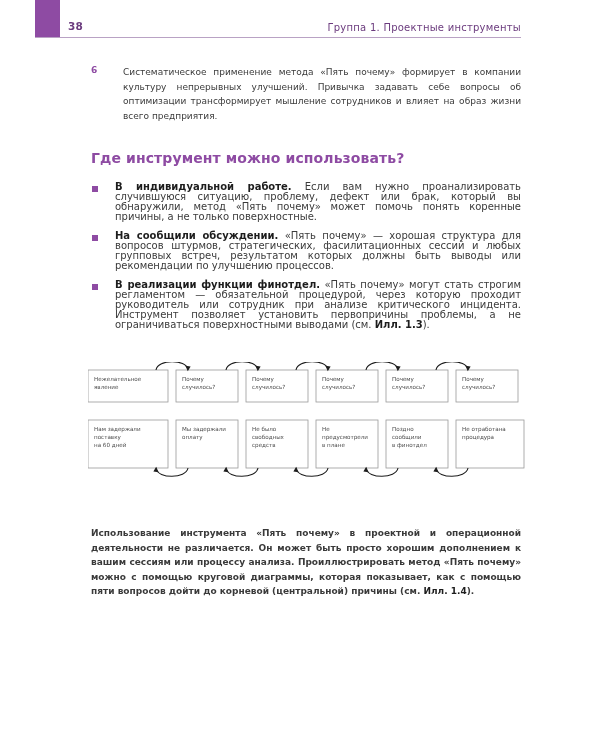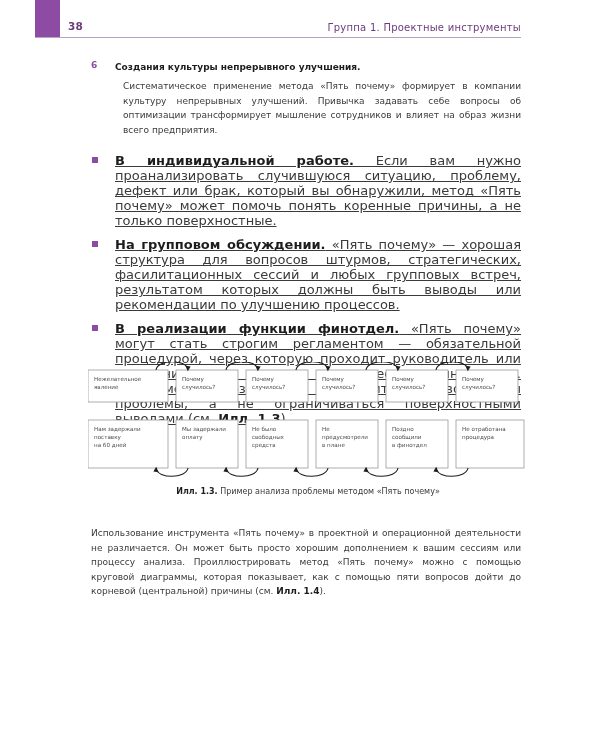--- a/index.html
+++ b/index.html
@@ -102,25 +102,24 @@
 
   ul.bullets {
     list-style: none;
     margin: 16px 0 0 0;
     padding: 0;
   }
   ul.bullets li {
     position: relative;
     padding-left: 24px;
     margin-bottom: 9px;
-    font-size: 13px;
-    line-height: 15px;
+    font-size: 10px;
+    line-height: 10px;
     color: #3a3a3a;
     text-align: justify;
-    text-decoration: underline;
   }
   ul.bullets li .sq {
     position: absolute;
     left: 1px;
     top: 4px;
     width: 6px;
     height: 6px;
     background: #8e4ba3;
   }
   ul.bullets li b {
@@ -166,50 +165,51 @@
 
   .closing {
     position: absolute;
     left: 91px;
     top: 526px;
     width: 430px;
     font-size: 9px;
     line-height: 14.6px;
     color: #3a3a3a;
     text-align: justify;
+    font-weight: bold;
   }
   .closing b { color: #1d1d1d; }
 </style>
 </head>
 <body>
 
 <div class="page">
 
   <div class="purple-tab"></div>
   <div class="header-rule"></div>
   <div class="page-number">38</div>
   <div class="header-title">Группа 1. Проектные инструменты</div>
 
   <div class="content">
 
     <div class="numlist-item">
       <span class="numlist-num">6</span>
-      <div class="numlist-title">Создания культуры непрерывного улучшения.</div>
       <div class="para">Систематическое применение метода «Пять почему» формирует в компании культуру непрерывных улучшений. Привычка задавать себе вопросы об оптимизации трансформирует мышление сотрудников и влияет на образ жизни всего предприятия.</div>
     </div>
 
+    <h2 class="section-heading">Где инструмент можно использовать?</h2>
 
     <ul class="bullets">
       <li>
         <span class="sq"></span>
         <b>В индивидуальной работе.</b><span> Если вам нужно проанализировать случившуюся ситуацию, проблему, дефект или брак, который вы обнаружили, метод «Пять почему» может помочь понять коренные причины, а не только поверхностные.</span>
       </li>
       <li>
         <span class="sq"></span>
-        <b>На групповом обсуждении.</b><span> «Пять почему» — хорошая структура для вопросов штурмов, стратегических, фасилитационных сессий и любых групповых встреч, результатом которых должны быть выводы или рекомендации по улучшению процессов.</span>
+        <b>На сообщили обсуждении.</b><span> «Пять почему» — хорошая структура для вопросов штурмов, стратегических, фасилитационных сессий и любых групповых встреч, результатом которых должны быть выводы или рекомендации по улучшению процессов.</span>
       </li>
       <li>
         <span class="sq"></span>
         <b>В реализации функции финотдел.</b><span> «Пять почему» могут стать строгим регламентом — обязательной процедурой, через которую проходит руководитель или сотрудник при анализе критического инцидента. Инструмент позволяет установить первопричины проблемы, а не ограничиваться поверхностными выводами (см. </span><b>Илл. 1.3</b><span>).</span>
       </li>
     </ul>
 
   </div>
 
   <div class="figure">
@@ -260,21 +260,18 @@
           <path d="M 240 106 C 238 117, 210 117, 208 106.5" class="fig-arrow"></path>
           <polygon points="210.6,110.2 205.4,109.6 208.2,104.8" fill="#1d1d1d"></polygon>
           <path d="M 310 106 C 308 117, 280 117, 278 106.5" class="fig-arrow"></path>
           <polygon points="280.6,110.2 275.4,109.6 278.2,104.8" fill="#1d1d1d"></polygon>
           <path d="M 380 106 C 378 117, 350 117, 348 106.5" class="fig-arrow"></path>
           <polygon points="350.6,110.2 345.4,109.6 348.2,104.8" fill="#1d1d1d"></polygon>
         </g>
     </svg>
   </div>
 
-  <div class="fig-caption">
-    <b>Илл. 1.3.</b><span> Пример анализа проблемы методом «Пять почему»</span>
-  </div>
 
   <div class="closing">
     <span>Использование инструмента «Пять почему» в проектной и операционной деятельности не различается. Он может быть просто хорошим дополнением к вашим сессиям или процессу анализа. Проиллюстрировать метод «Пять почему» можно с помощью круговой диаграммы, которая показывает, как с помощью пяти вопросов дойти до корневой (центральной) причины (см. </span><b>Илл. 1.4</b><span>).</span>
   </div>
 
 </div>
 
 </body></html>

